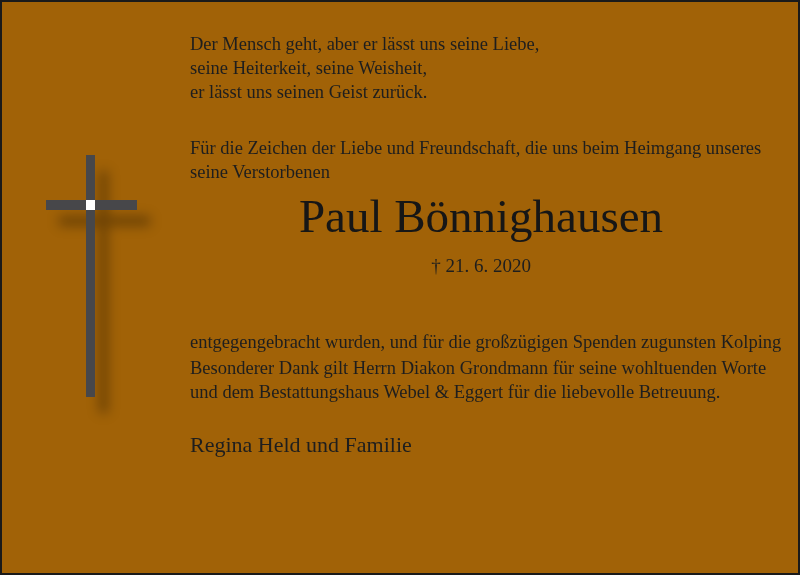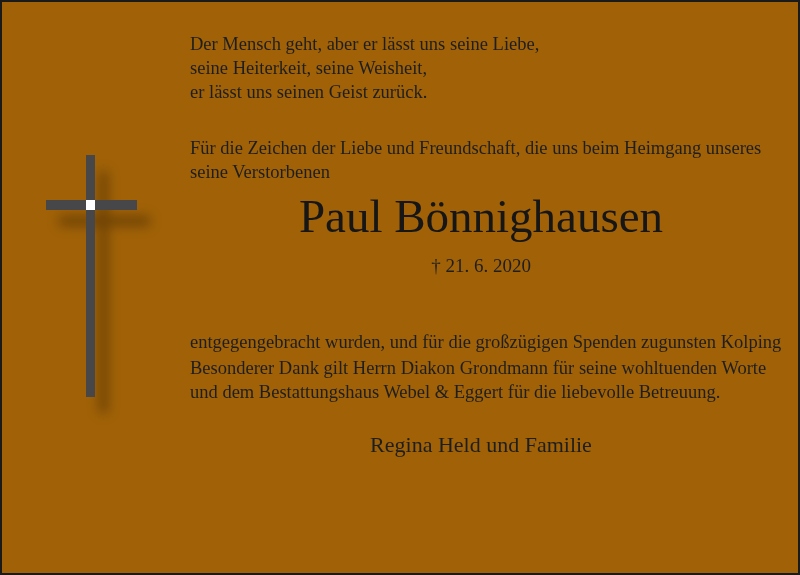--- a/index.html
+++ b/index.html
@@ -64,21 +64,21 @@
   }
   .death-date {
     top: 252px;
     text-align: center;
     font-size: 19px;
   }
   .thanks       { top: 300px; margin-top: 28px; }
   .special-thanks { top: 354px; }
   .mourners {
     top: 427px;
-    text-align: center;
+    text-align: left;
     font-size: 22px;
     line-height: 31px;
   }
   .place-date   { top: 516px; }
 </style>
 </head>
 <body>
 
 <div class="page">
 

